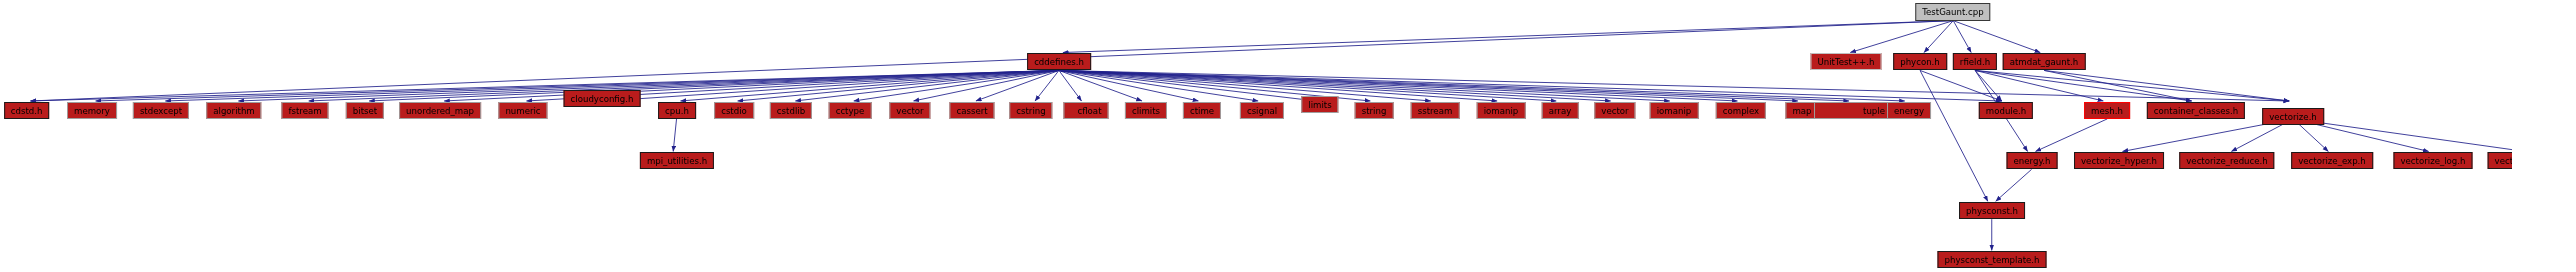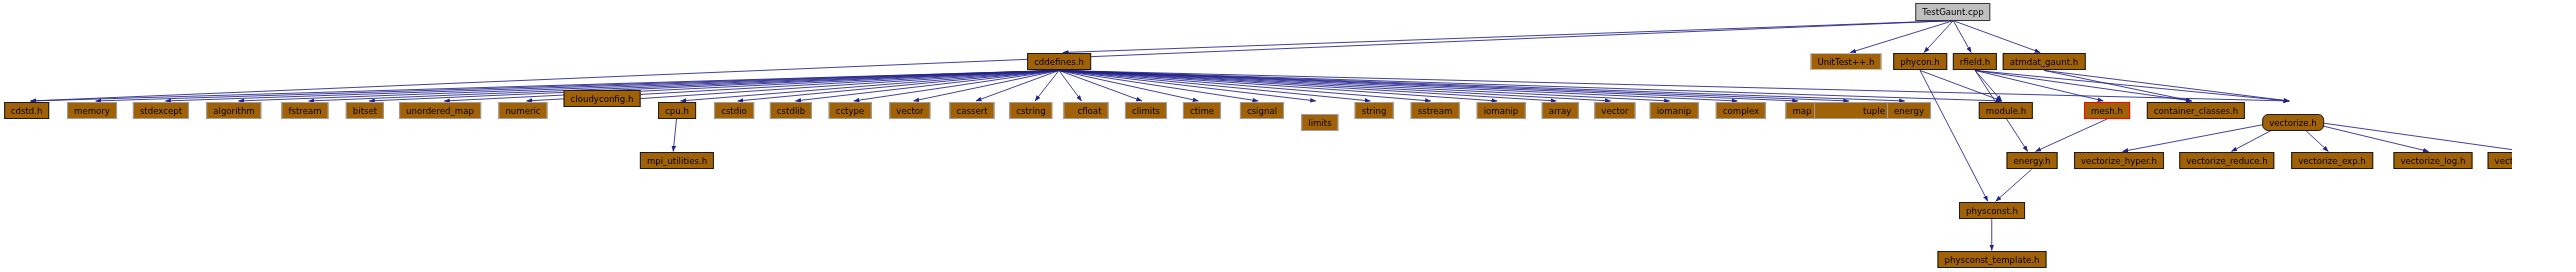--- a/index.html
+++ b/index.html
@@ -11,21 +11,21 @@
     overflow:hidden;
   }
   #edges{position:absolute;left:0;top:0;width:2576px;height:273px;z-index:1;}
   .node{
     position:absolute;
     z-index:2;
     transform:translateX(-50%);
     box-sizing:border-box;
     height:17.3px;
     padding:2px 6px 0 6px;
-    background:#a16207;
+    background:#b91c1c;
     color:#000000;
     font-size:8.6px;
     line-height:12.6px;
     white-space:nowrap;
     text-align:center;
   }
   .node.root{background:#bfbfbf;border:1px solid #383838;}
   .node.project{border:0.9px solid #1a1a1a;}
   .node.system{border:0.7px solid #9f9f9f;}
   .node.ext{border:0.7px solid #c0c0c0;}
@@ -121,35 +121,35 @@
     <div class="node system" style="left: 734px; top: 102px;">cstdio</div>
     <div class="node system" style="left: 791px; top: 102px;">cstdlib</div>
     <div class="node system" style="left: 850px; top: 102px;">cctype</div>
     <div class="node system" style="left: 910px; top: 102px;">vector</div>
     <div class="node system" style="left: 972px; top: 102px;">cassert</div>
     <div class="node system" style="left: 1031px; top: 102px;">cstring</div>
     <div class="node system" style="left: 1086px; top: 102px; padding-left: 13px;">cfloat</div>
     <div class="node system" style="left: 1146px; top: 102px;">climits</div>
     <div class="node system" style="left: 1202px; top: 102px;">ctime</div>
     <div class="node system" style="left: 1262px; top: 102px;">csignal</div>
-    <div class="node system" style="left: 1320px; top: 114px;">limits</div>
+    <div class="node system" style="left: 1320px; top: 96px;">limits</div>
     <div class="node system" style="left: 1374px; top: 102px;">string</div>
     <div class="node system" style="left: 1435px; top: 102px;">sstream</div>
     <div class="node system" style="left: 1501px; top: 102px;">iomanip</div>
     <div class="node system" style="left: 1560px; top: 102px;">array</div>
     <div class="node system" style="left: 1615px; top: 102px;">vector</div>
     <div class="node system" style="left: 1674px; top: 102px;">iomanip</div>
     <div class="node system" style="left: 1741px; top: 102px;">complex</div>
     <div class="node system" style="left: 1802px; top: 102px;">map</div>
     <div class="node system" style="left: 1853px; top: 102px; padding-left: 48px;">tuple</div>
     <div class="node system" style="left: 1909px; top: 102px;">energy</div>
     <div class="node project" style="left: 2006px; top: 102px;">module.h</div>
     <div class="node red" style="left: 2107px; top: 102px;">mesh.h</div>
     <div class="node project" style="left: 2196px; top: 102px;">container_classes.h</div>
-    <div class="node project" style="left: 2293px; top: 114px; border-radius: 6px;">vectorize.h</div>
+    <div class="node project" style="left: 2293px; top: 108px;">vectorize.h</div>
     <div class="node project" style="left: 677px; top: 152px;">mpi_utilities.h</div>
     <div class="node project" style="left: 2032px; top: 152px;">energy.h</div>
     <div class="node project" style="left: 2119px; top: 152px;">vectorize_hyper.h</div>
     <div class="node project" style="left: 2227px; top: 152px;">vectorize_reduce.h</div>
     <div class="node project" style="left: 2332px; top: 152px;">vectorize_exp.h</div>
     <div class="node project" style="left: 2433px; top: 152px;">vectorize_log.h</div>
     <div class="node project" style="left: 2529px; top: 152px;">vectorize_sqrt.h</div>
     <div class="node project" style="left: 1992px; top: 202px;">physconst.h</div>
     <div class="node project" style="left: 1992px; top: 251px;">physconst_template.h</div>
   </div>

